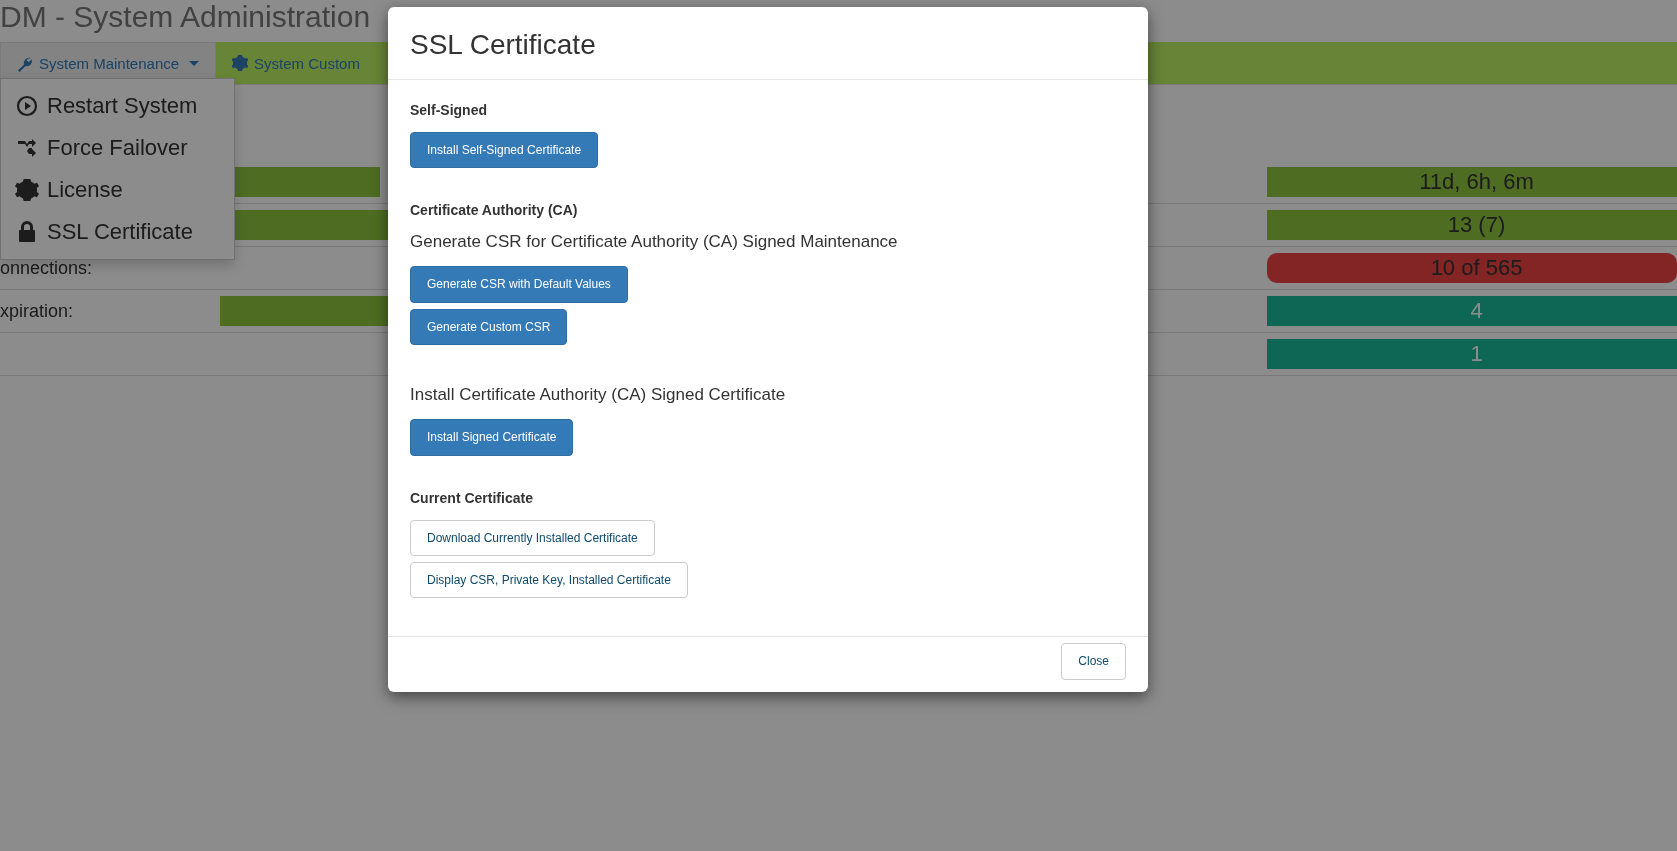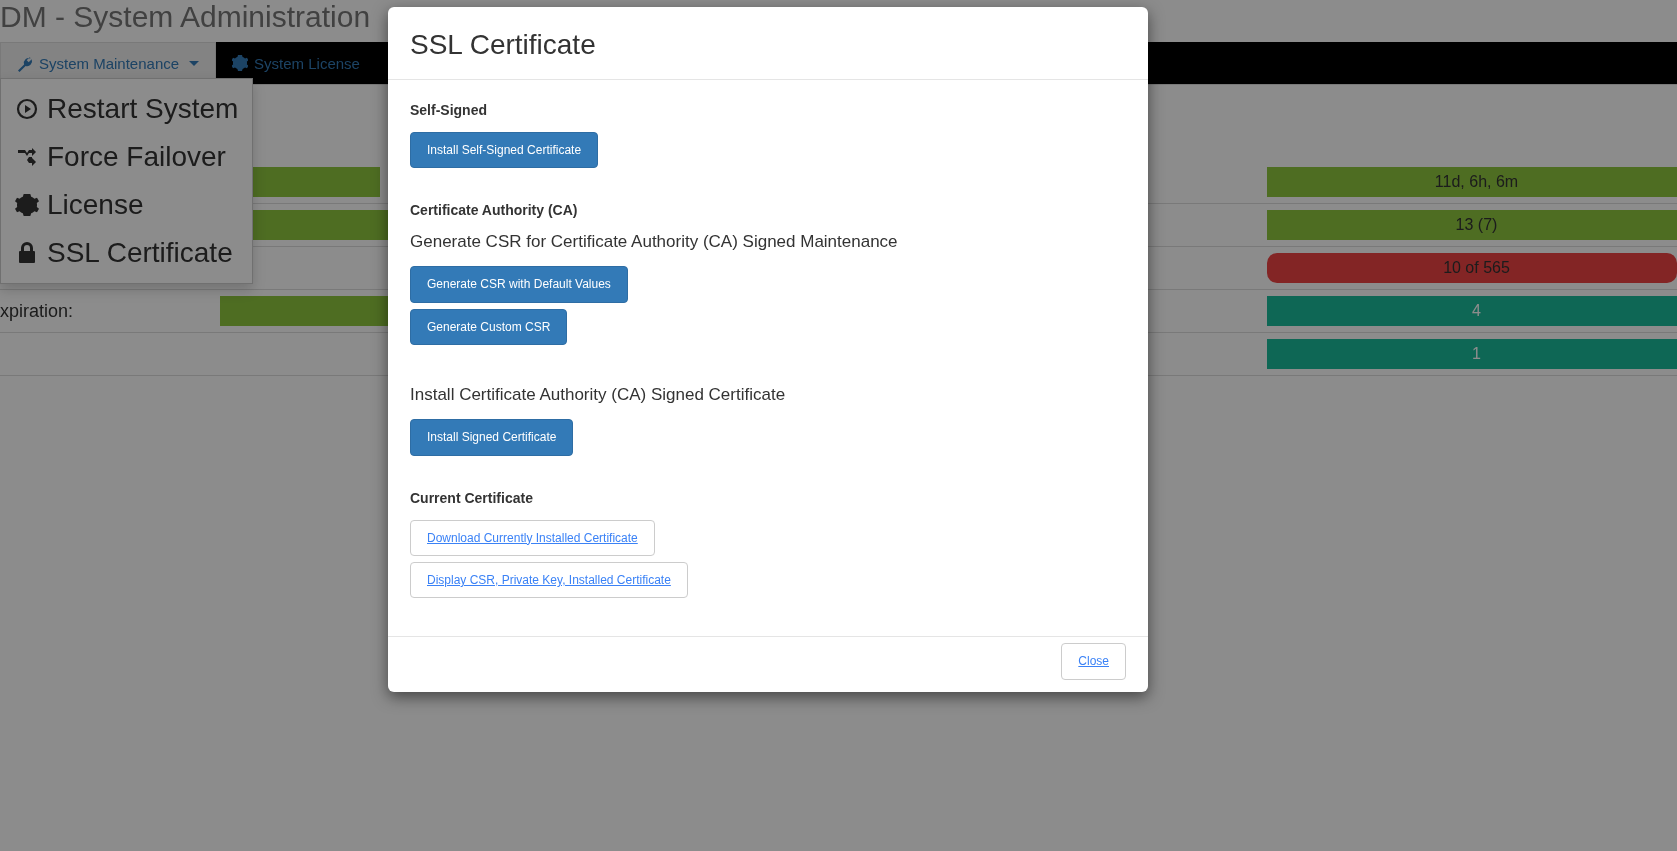--- a/index.html
+++ b/index.html
@@ -15,21 +15,21 @@
 }
 .page-title {
   font-size: 30px;
   color: #777;
   padding: 0 0 8px 0;
   font-weight: 400;
 }
 .nav-tabs {
   display: flex;
   border-bottom: 1px solid #ddd;
-  background: #000000;
+  background: #bef264;
 }
 .nav-tab {
   padding: 12px 16px;
   color: #337ab7;
   cursor: pointer;
   display: flex;
   align-items: center;
   gap: 6px;
   font-size: 15px;
 }
@@ -45,21 +45,21 @@
   left: 0;
   background: #fff;
   border: 1px solid #ccc;
   box-shadow: 0 6px 12px rgba(0,0,0,.175);
   min-width: 235px;
   z-index: 50;
   padding: 6px 0;
 }
 .dropdown-item {
   padding: 8px 14px;
-  font-size: 28px;
+  font-size: 22px;
   color: #333;
   display: flex;
   align-items: center;
   gap: 8px;
   cursor: pointer;
 }
 .content-area {
   padding: 16px 0;
 }
 .status-row {
@@ -87,21 +87,21 @@
 }
 .bar-green { background: #8ec63f; }
 .bar-yellow { background: #ef4444; border-radius: 10px; }
 .bar-teal { background: #1abc9c; }
 .status-value {
   width: 410px;
   height: 30px;
   display: flex;
   align-items: center;
   justify-content: center;
-  font-size: 16px;
+  font-size: 22px;
   padding-left: 9px;
 }
 .modal-backdrop {
   position: absolute;
   inset: 0;
   background: rgba(0,0,0,0.45);
   z-index: 100;
 }
 .modal-dialog {
   position: absolute;
@@ -147,22 +147,21 @@
   line-height: 1.2;
 }
 .btn-primary {
   background: #337ab7;
   border-color: #2e6da4;
   color: #fff;
 }
 .btn-default {
   background: #fff;
   border-color: #ccc;
-  color: #3b82f6;
-  text-decoration: underline;
+  color: #0c4a6e;
 }
 .section { margin-bottom: 28px; }
 .modal-footer {
   padding: 6px 22px;
   border-top: 1px solid #e5e5e5;
   text-align: right;
 }
 .icon { display: inline-flex; }
 svg { display: block; }
 .caret {
@@ -188,21 +187,21 @@
       </span>
       <span>System Maintenance</span>
       <span class="caret"></span>
     </div>
     <div class="nav-tab">
       <span class="icon">
         <svg width="16" height="16" viewBox="0 0 16 16" fill="#337ab7">
             <path d="M8 5a3 3 0 1 0 0 6 3 3 0 0 0 0-6zm7 3c0-.5 0-1-.1-1.4l1.6-1.3-1.5-2.6-2 .7a6 6 0 0 0-2.4-1.4L10 0H6l-.6 2a6 6 0 0 0-2.4 1.4l-2-.7L-.5 5.3l1.6 1.3C1 7 1 7.5 1 8s0 1 .1 1.4L-.5 10.7l1.5 2.6 2-.7a6 6 0 0 0 2.4 1.4L6 16h4l.6-2a6 6 0 0 0 2.4-1.4l2 .7 1.5-2.6-1.6-1.3c.1-.4.1-.9.1-1.4z"></path>
           </svg>
       </span>
-      <span>System License</span>
+      <span>System Custom</span>
     </div>
   </div>
 </div>
 
 <div class="dropdown-menu">
   <div class="dropdown-item">
     <span class="icon">
       <svg width="24" height="24" viewBox="0 0 24 24" fill="none" stroke="#333" stroke-width="2.2">
           <circle cx="12" cy="12" r="9"></circle>
           <path d="M10 8l6 4-6 4V8z" fill="#333" stroke="none"></path>

